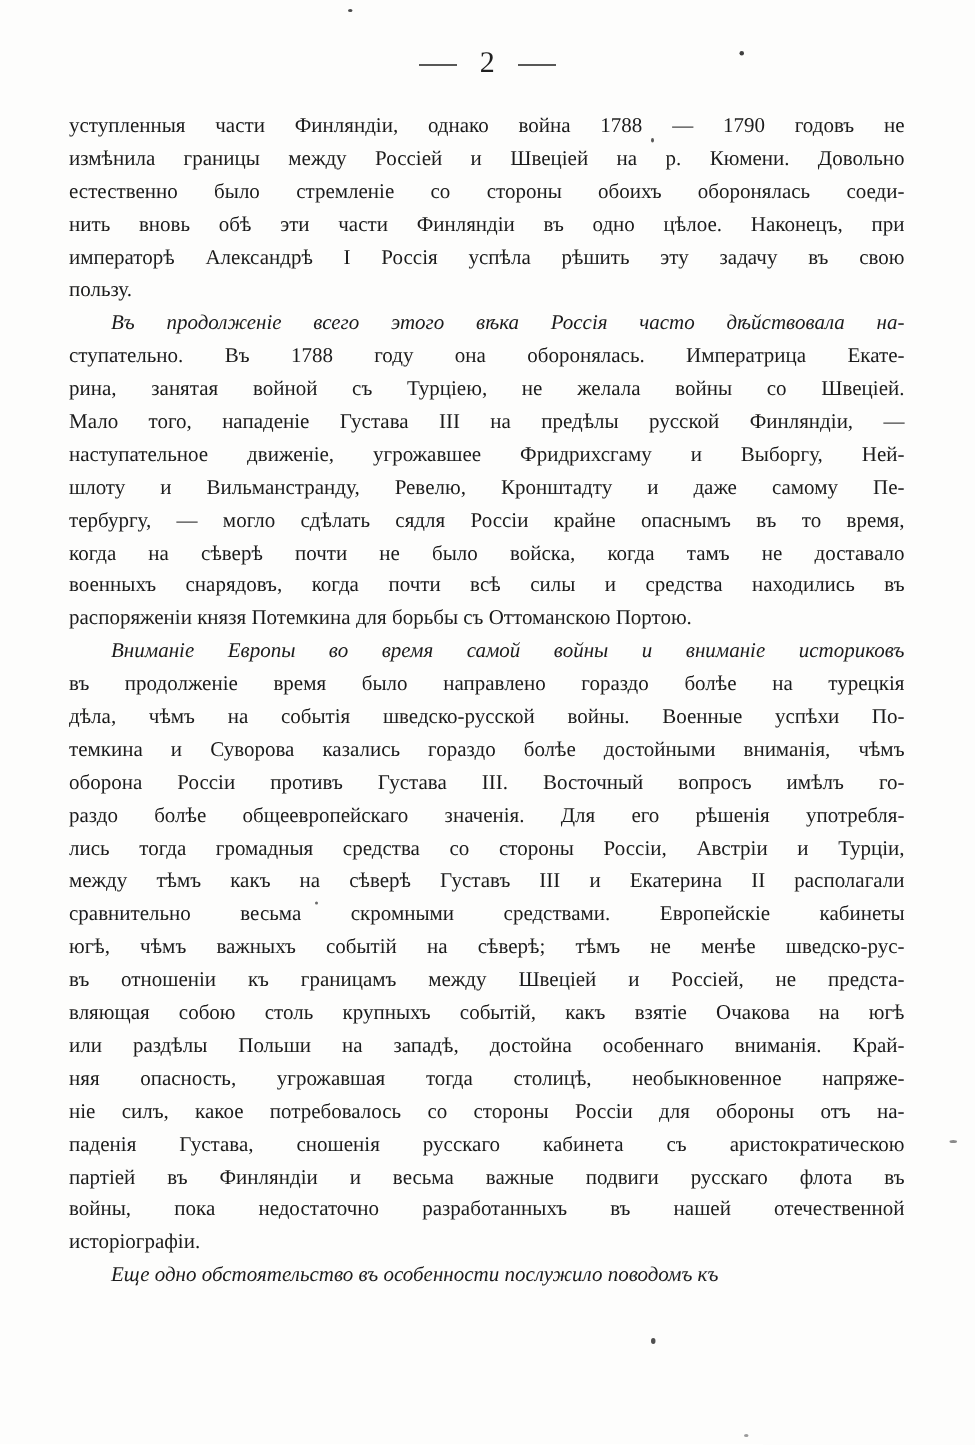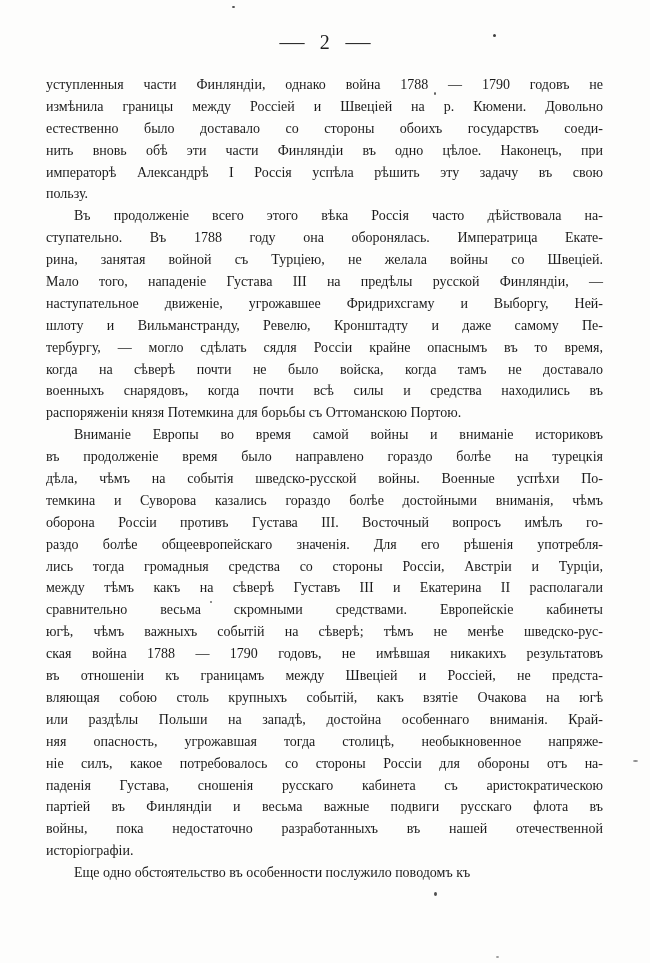--- a/index.html
+++ b/index.html
@@ -34,40 +34,40 @@
   }
   .paragraph { margin: 0; padding: 0; }
   .line {
     height: 21.9px;
     line-height: 21.9px;
     font-size: 14px;
     text-align: justify;
     text-align-last: justify;
     overflow: visible;
   }
-  .line.indent { padding-left: 28px; }
+  .line.indent { padding-left: 28px; font-style: italic; }
   .line.last { text-align-last: left; }
   .speck { position: absolute; border-radius: 50%; }
 </style>
 </head>
 <body>
 
 <div class="page">
 
   <div class="running-head">
     <span class="dash">—</span>
     <span class="pagenum">2</span>
     <span class="dash">—</span>
   </div>
 
   <div class="textblock">
       <div class="paragraph">
         <div class="line">уступленныя части Финляндіи, однако война 1788 — 1790 годовъ не</div>
         <div class="line">измѣнила границы между Россіей и Швеціей на р. Кюмени. Довольно</div>
-        <div class="line">естественно было доставало со стороны обоихъ государствъ соеди-</div>
+        <div class="line">естественно было стремленіе со стороны обоихъ оборонялась соеди-</div>
         <div class="line">нить вновь обѣ эти части Финляндіи въ одно цѣлое. Наконецъ, при</div>
         <div class="line">императорѣ Александрѣ I Россія успѣла рѣшить эту задачу въ свою</div>
         <div class="line last">пользу.</div>
       </div>
       <div class="paragraph">
         <div class="line indent">Въ продолженіе всего этого вѣка Россія часто дѣйствовала на-</div>
         <div class="line">ступательно. Въ 1788 году она оборонялась. Императрица Екате-</div>
         <div class="line">рина, занятая войной съ Турціею, не желала войны со Швеціей.</div>
         <div class="line">Мало того, нападеніе Густава III на предѣлы русской Финляндіи, —</div>
         <div class="line">наступательное движеніе, угрожавшее Фридрихсгаму и Выборгу, Ней-</div>
@@ -81,21 +81,20 @@
         <div class="line indent">Вниманіе Европы во время самой войны и вниманіе историковъ</div>
         <div class="line">въ продолженіе время было направлено гораздо болѣе на турецкія</div>
         <div class="line">дѣла, чѣмъ на событія шведско-русской войны. Военные успѣхи По-</div>
         <div class="line">темкина и Суворова казались гораздо болѣе достойными вниманія, чѣмъ</div>
         <div class="line">оборона Россіи противъ Густава III. Восточный вопросъ имѣлъ го-</div>
         <div class="line">раздо болѣе общеевропейскаго значенія. Для его рѣшенія употребля-</div>
         <div class="line">лись тогда громадныя средства со стороны Россіи, Австріи и Турціи,</div>
         <div class="line">между тѣмъ какъ на сѣверѣ Густавъ III и Екатерина II располагали</div>
         <div class="line">сравнительно весьма скромными средствами. Европейскіе кабинеты</div>
         <div class="line">югѣ, чѣмъ важныхъ событій на сѣверѣ; тѣмъ не менѣе шведско-рус-</div>
-        <div class="line">ская война 1788 — 1790 годовъ, не имѣвшая никакихъ результатовъ</div>
         <div class="line">въ отношеніи къ границамъ между Швеціей и Россіей, не предста-</div>
         <div class="line">вляющая собою столь крупныхъ событій, какъ взятіе Очакова на югѣ</div>
         <div class="line">или раздѣлы Польши на западѣ, достойна особеннаго вниманія. Край-</div>
         <div class="line">няя опасность, угрожавшая тогда столицѣ, необыкновенное напряже-</div>
         <div class="line">ніе силъ, какое потребовалось со стороны Россіи для обороны отъ на-</div>
         <div class="line">паденія Густава, сношенія русскаго кабинета съ аристократическою</div>
         <div class="line">партіей въ Финляндіи и весьма важные подвиги русскаго флота въ</div>
         <div class="line">войны, пока недостаточно разработанныхъ въ нашей отечественной</div>
         <div class="line last">исторіографіи.</div>
       </div>

